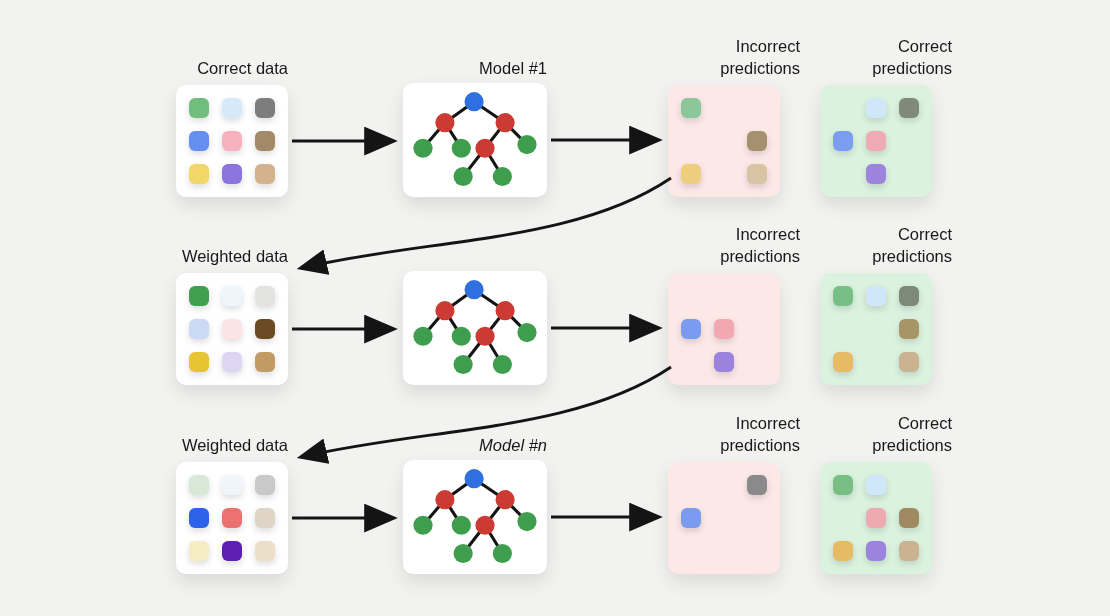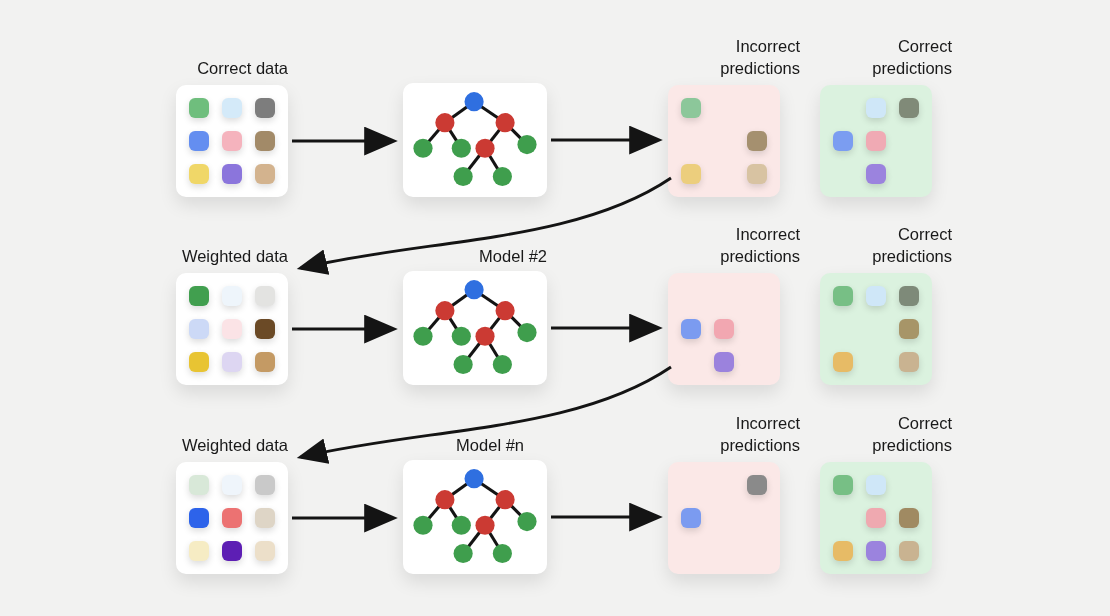--- a/index.html
+++ b/index.html
@@ -45,20 +45,21 @@
       <div class="cell filled" style="background: rgb(212, 234, 249);"></div>
       <div class="cell filled" style="background: rgb(125, 125, 125);"></div>
       <div class="cell filled" style="background: rgb(100, 142, 240);"></div>
       <div class="cell filled" style="background: rgb(245, 179, 189);"></div>
       <div class="cell filled" style="background: rgb(162, 138, 104);"></div>
       <div class="cell filled" style="background: rgb(240, 215, 104);"></div>
       <div class="cell filled" style="background: rgb(139, 117, 220);"></div>
       <div class="cell filled" style="background: rgb(211, 179, 142);"></div>
     </div>
 
+  <div class="label" style="left:403px;top:57px;width:144px;">Model #1</div>
   <div class="model-card" style="left:403px;top:83px;">
       <svg viewBox="0 0 144 114" width="132" height="104">
         <line x1="71" y1="15" x2="39" y2="38" stroke="#141414" stroke-width="3.4"></line>
         <line x1="71" y1="15" x2="105" y2="38" stroke="#141414" stroke-width="3.4"></line>
         <line x1="39" y1="38" x2="15" y2="66" stroke="#141414" stroke-width="3.4"></line>
         <line x1="39" y1="38" x2="57" y2="66" stroke="#141414" stroke-width="3.4"></line>
         <line x1="105" y1="38" x2="83" y2="66" stroke="#141414" stroke-width="3.4"></line>
         <line x1="105" y1="38" x2="129" y2="62" stroke="#141414" stroke-width="3.4"></line>
         <line x1="83" y1="66" x2="59" y2="97" stroke="#141414" stroke-width="3.4"></line>
         <line x1="83" y1="66" x2="102" y2="97" stroke="#141414" stroke-width="3.4"></line>
@@ -108,21 +109,20 @@
       <div class="cell filled" style="background: rgb(238, 245, 251);"></div>
       <div class="cell filled" style="background: rgb(227, 227, 225);"></div>
       <div class="cell filled" style="background: rgb(204, 217, 246);"></div>
       <div class="cell filled" style="background: rgb(251, 227, 230);"></div>
       <div class="cell filled" style="background: rgb(107, 74, 38);"></div>
       <div class="cell filled" style="background: rgb(232, 196, 51);"></div>
       <div class="cell filled" style="background: rgb(221, 214, 242);"></div>
       <div class="cell filled" style="background: rgb(196, 154, 100);"></div>
     </div>
 
-  <div class="label" style="left:403px;top:245px;width:144px;">Model #2</div>
   <div class="model-card" style="left:403px;top:271px;">
       <svg viewBox="0 0 144 114" width="132" height="104">
         <line x1="71" y1="15" x2="39" y2="38" stroke="#141414" stroke-width="3.4"></line>
         <line x1="71" y1="15" x2="105" y2="38" stroke="#141414" stroke-width="3.4"></line>
         <line x1="39" y1="38" x2="15" y2="66" stroke="#141414" stroke-width="3.4"></line>
         <line x1="39" y1="38" x2="57" y2="66" stroke="#141414" stroke-width="3.4"></line>
         <line x1="105" y1="38" x2="83" y2="66" stroke="#141414" stroke-width="3.4"></line>
         <line x1="105" y1="38" x2="129" y2="62" stroke="#141414" stroke-width="3.4"></line>
         <line x1="83" y1="66" x2="59" y2="97" stroke="#141414" stroke-width="3.4"></line>
         <line x1="83" y1="66" x2="102" y2="97" stroke="#141414" stroke-width="3.4"></line>
@@ -172,21 +172,21 @@
       <div class="cell filled" style="background: rgb(239, 245, 251);"></div>
       <div class="cell filled" style="background: rgb(201, 201, 201);"></div>
       <div class="cell filled" style="background: rgb(45, 99, 234);"></div>
       <div class="cell filled" style="background: rgb(236, 114, 114);"></div>
       <div class="cell filled" style="background: rgb(222, 213, 198);"></div>
       <div class="cell filled" style="background: rgb(246, 236, 196);"></div>
       <div class="cell filled" style="background: rgb(93, 30, 180);"></div>
       <div class="cell filled" style="background: rgb(236, 223, 201);"></div>
     </div>
 
-  <div class="label" style="left: 380px; top: 434px; width: 144px; ">Model #n</div>
+  <div class="label" style="left: 403px; top: 434px; width: 144px; font-style: italic;">Model #n</div>
   <div class="model-card" style="left:403px;top:460px;">
       <svg viewBox="0 0 144 114" width="132" height="104">
         <line x1="71" y1="15" x2="39" y2="38" stroke="#141414" stroke-width="3.4"></line>
         <line x1="71" y1="15" x2="105" y2="38" stroke="#141414" stroke-width="3.4"></line>
         <line x1="39" y1="38" x2="15" y2="66" stroke="#141414" stroke-width="3.4"></line>
         <line x1="39" y1="38" x2="57" y2="66" stroke="#141414" stroke-width="3.4"></line>
         <line x1="105" y1="38" x2="83" y2="66" stroke="#141414" stroke-width="3.4"></line>
         <line x1="105" y1="38" x2="129" y2="62" stroke="#141414" stroke-width="3.4"></line>
         <line x1="83" y1="66" x2="59" y2="97" stroke="#141414" stroke-width="3.4"></line>
         <line x1="83" y1="66" x2="102" y2="97" stroke="#141414" stroke-width="3.4"></line>

